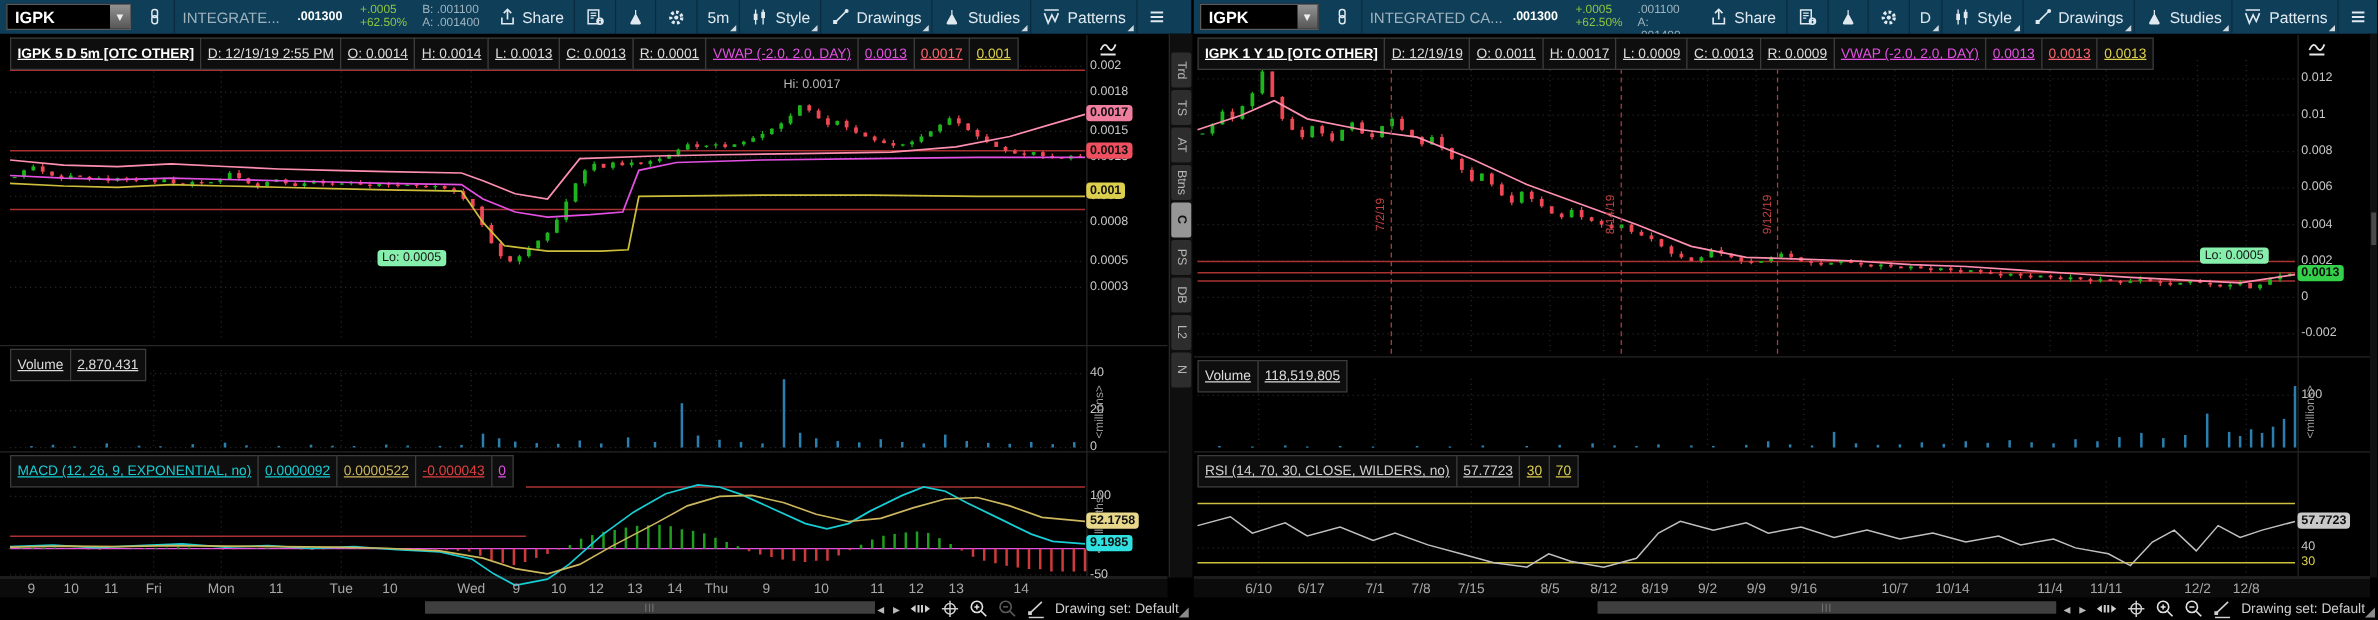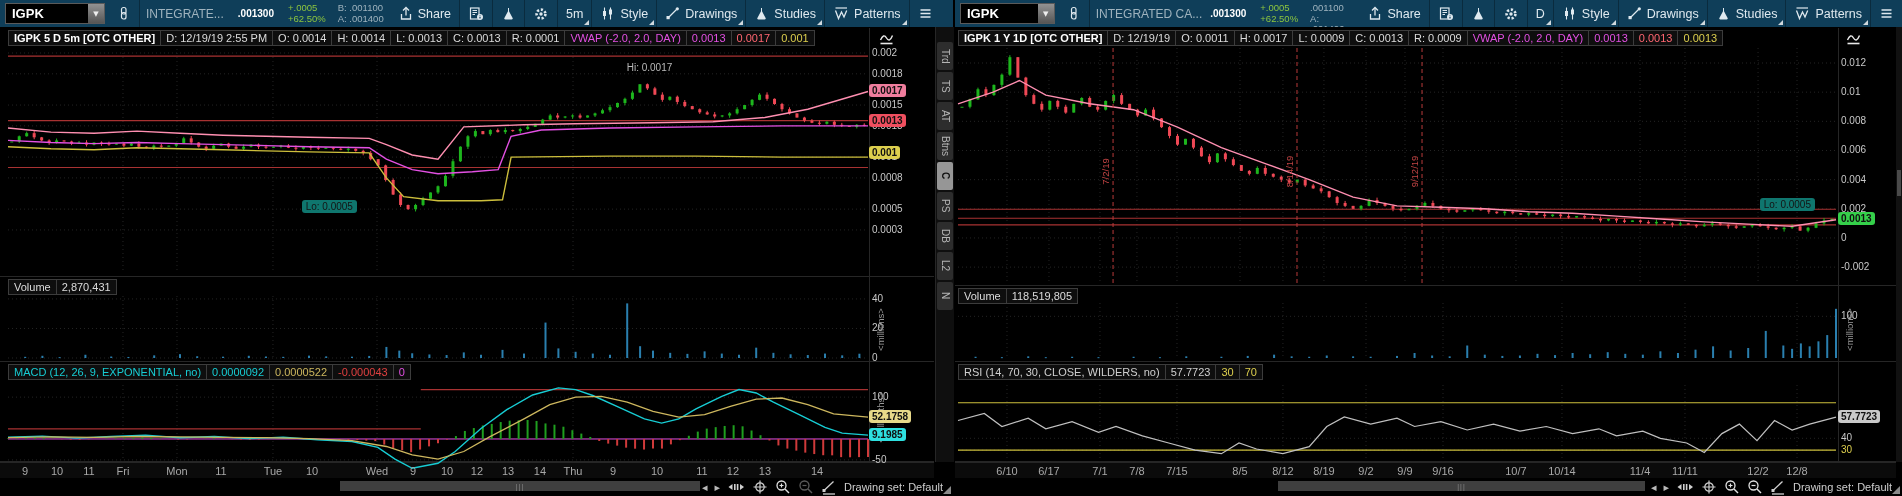--- a/index.html
+++ b/index.html
@@ -22,31 +22,31 @@
   .company{display:flex;align-items:center;color:#9fb3be;padding:0 6px;max-width:118px;overflow:hidden;
            white-space:nowrap;font-size:12px;}
   .tprice{display:flex;align-items:center;font-weight:bold;font-size:10px;color:#ffffff;padding:4px 8px;}
   .stack{display:flex;flex-direction:column;justify-content:center;line-height:1.15;font-size:9.5px;
          padding:0 6px;text-align:left;}
   .stack.change{color:#8dc63f;}
   .stack.ba{color:#9fb3be;}
   
   .hdr-row{position:absolute;display:flex;z-index:5;}
   .hbox{border:1px solid #3c3c3c;background:#0e0e0e;color:#dcdcdc;font-size:11px;
-        padding:0 5px;margin-left:-1px;white-space:nowrap;height:14px;line-height:14px;}
+        padding:5px 5px;margin-left:-1px;white-space:nowrap;height:14px;line-height:14px;text-decoration:underline;}
   .hbox.title{font-weight:bold;color:#fff;}
   .c-mag{color:#e350e3;} .c-pink{color:#ff6671;} .c-yel{color:#ddcf4e;}
   .c-cyan{color:#17cdd4;} .c-tan{color:#cdb75e;} .c-red{color:#e04040;} .c-gray{color: #cfcfcf;}
   
   .tick{position:absolute;font-size:10px;color:#c8c8c8;z-index:4;}
   .bubble{position:absolute;font-size:10px;font-weight:bold;color:#101010;border-radius:3px;
           padding:0 3px;z-index:6;line-height:13px;}
   .ttick{position:absolute;font-size:11px;color:#a8a8a8;width:40px;text-align:center;z-index:4;}
   .anno{position:absolute;font-size:10px;color:#b9b9b9;z-index:6;white-space:nowrap;}
-  .anno-bubble{position:absolute;font-size:10px;color:#141414;background:#0f766e;border-radius:3px;
+  .anno-bubble{position:absolute;font-size:10px;color:#141414;background:#86efac;border-radius:3px;
                padding:0 4px;line-height:13px;z-index:6;white-space:nowrap;}
   .unit-label{position:absolute;font-size:9.5px;color:#9a9a9a;transform:rotate(-90deg);
               transform-origin:center;width:70px;text-align:center;z-index:4;}
   .vlabel{position:absolute;font-size:9.5px;color:#c24444;transform:rotate(-90deg);
           transform-origin:center;width:50px;text-align:center;z-index:4;}
   .time-band{position:absolute;top:462px;height:16px;background:#0b0b0b;border-top:1px solid #262626;}
   
   .statusbar{position:absolute;top:478px;left:0;right:0;height:18px;background:#000;}
   .sb-icons{position:absolute;right:10px;top:0;height:18px;display:flex;align-items:center;gap:7px;
             color:#cfcfcf;font-size:11px;}

